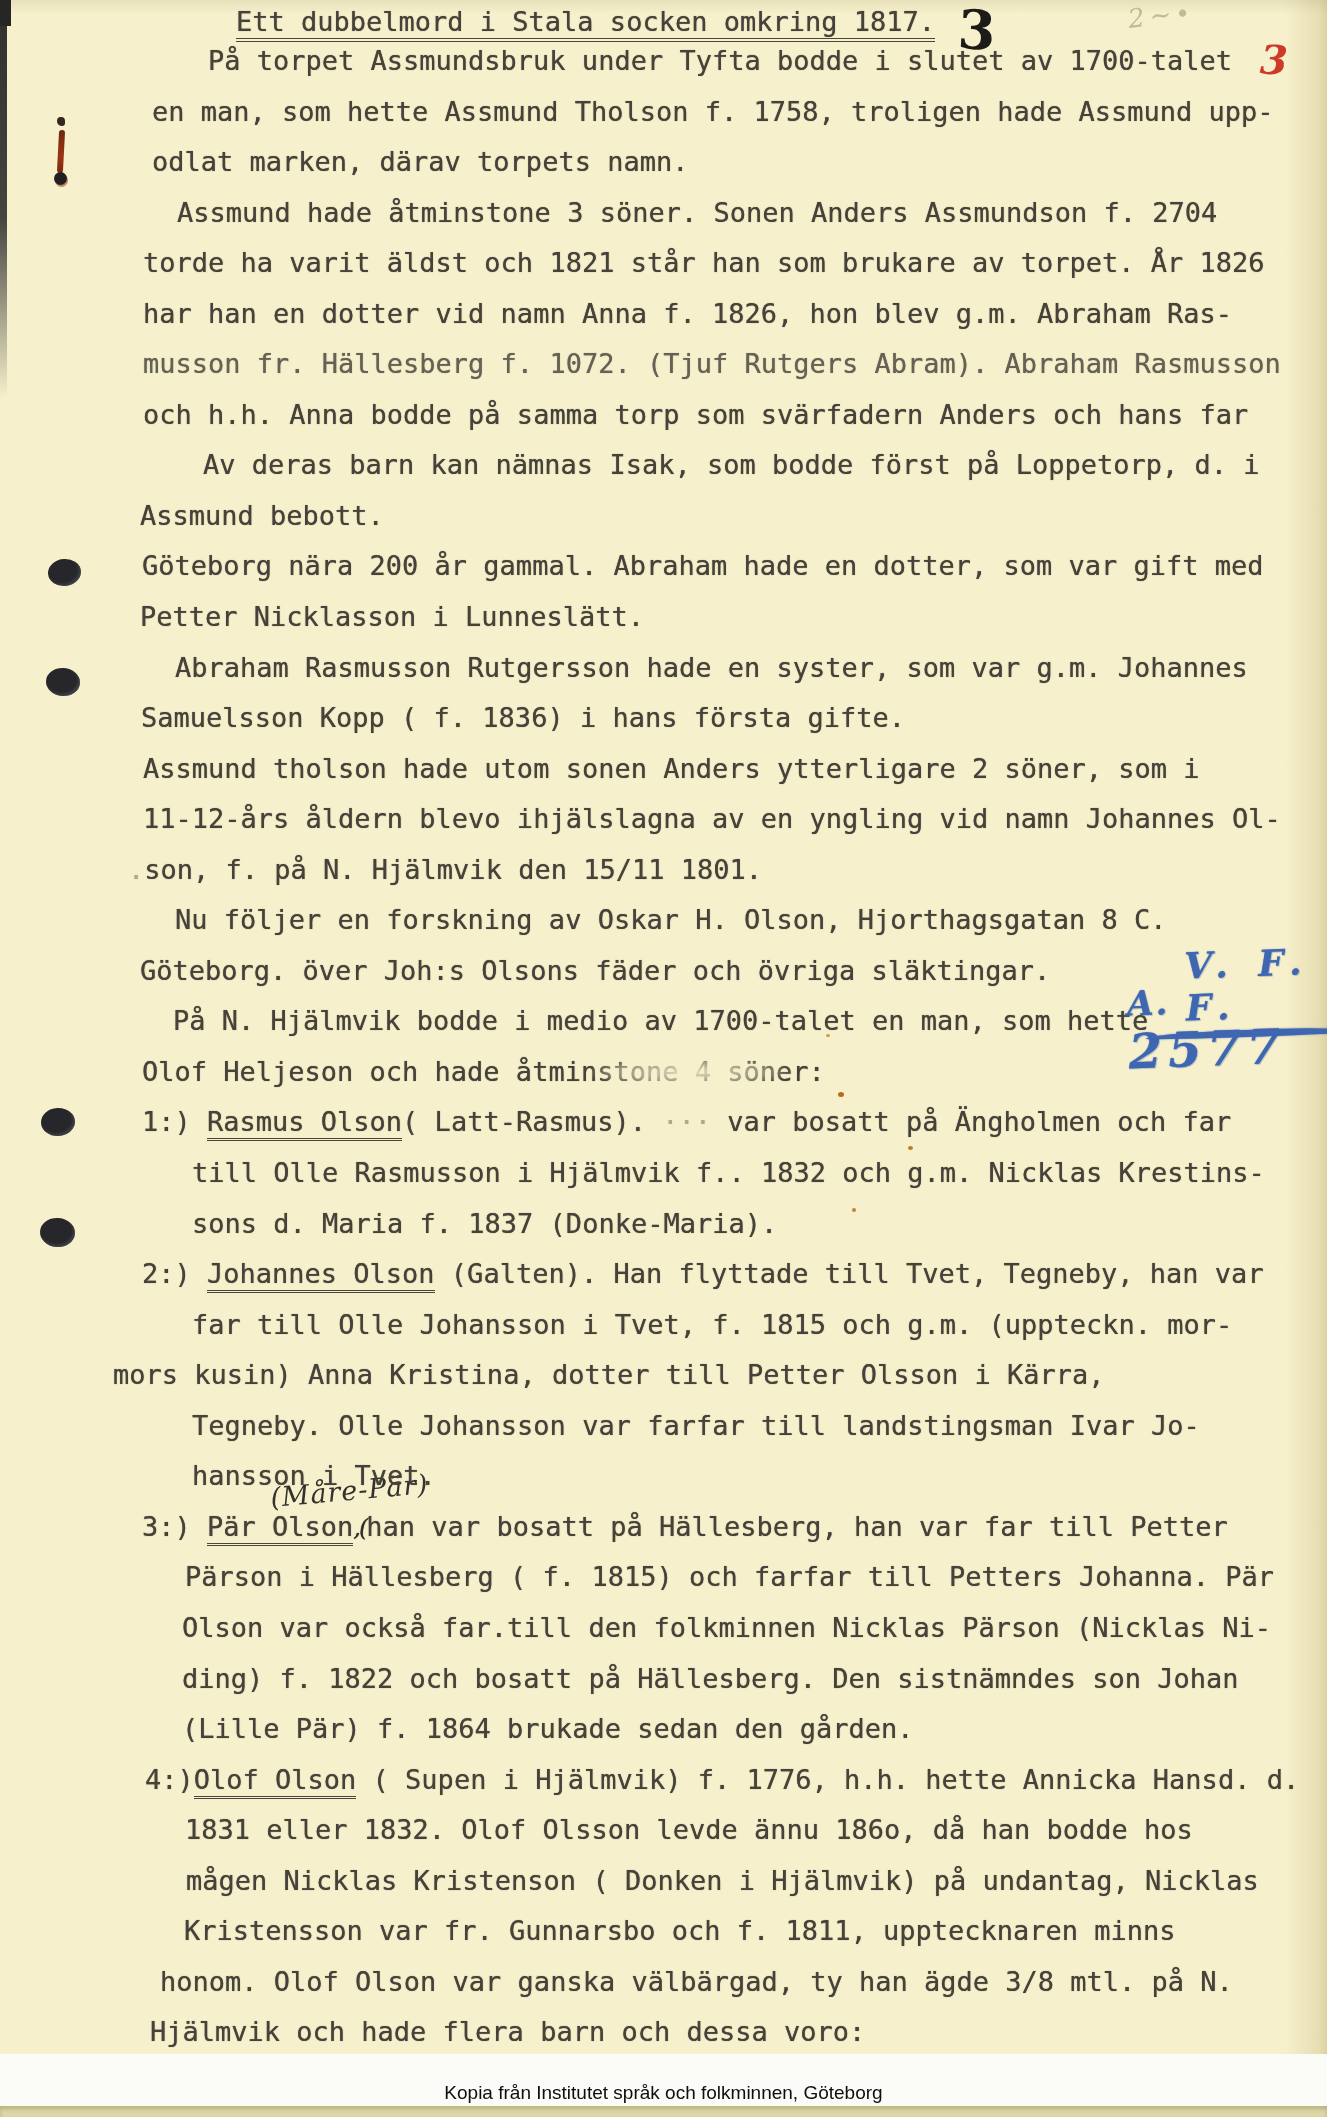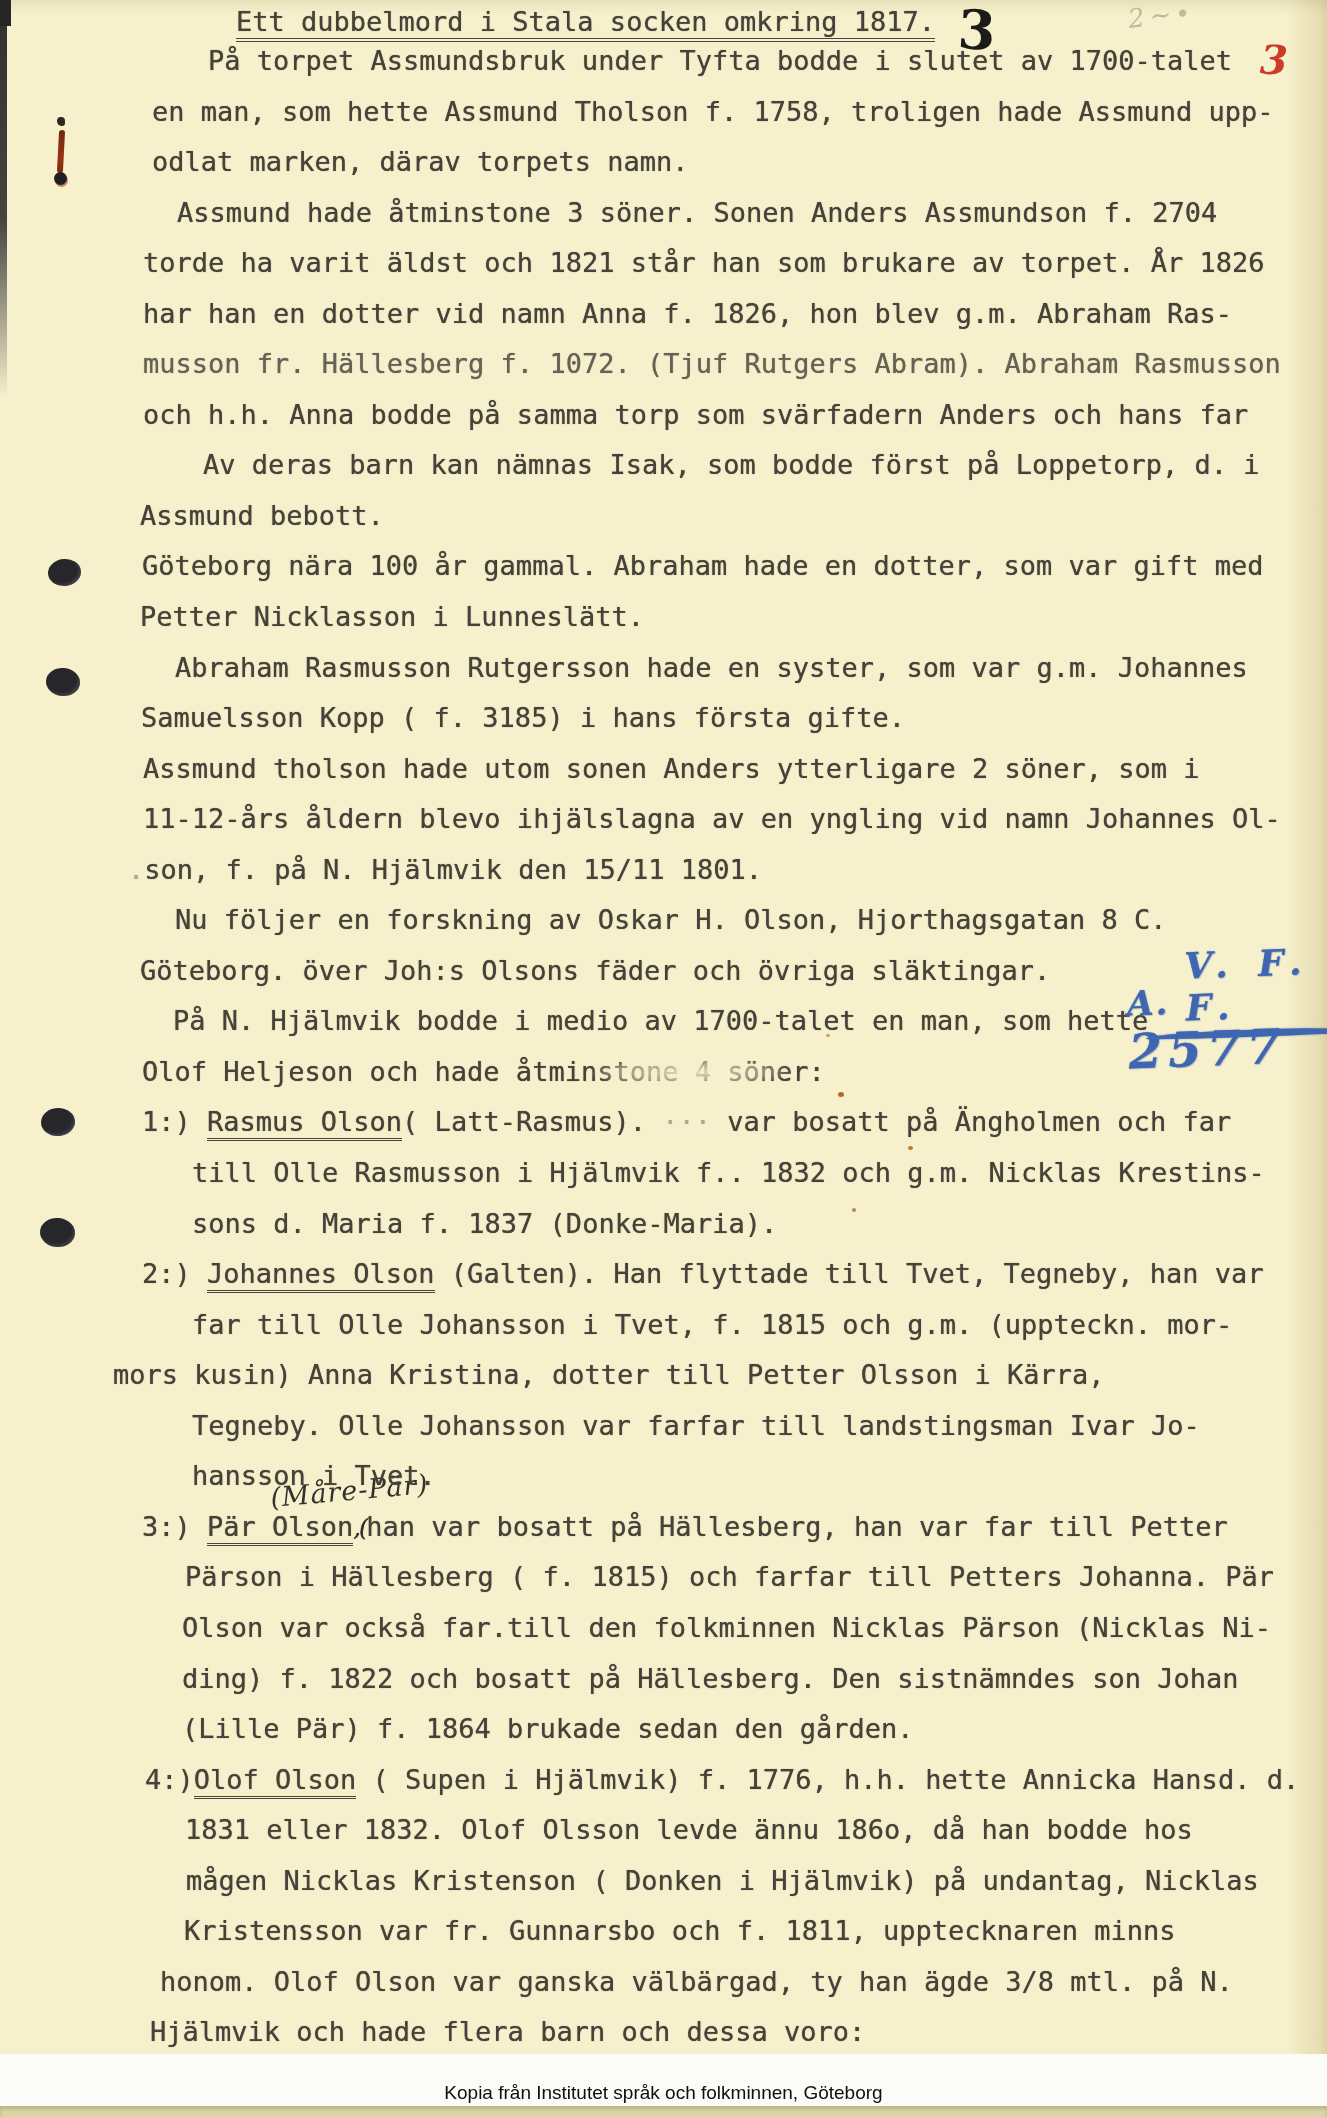--- a/index.html
+++ b/index.html
@@ -92,24 +92,24 @@
     <div class="tline" style="padding-left: 208px;"><span>På torpet Assmundsbruk under Tyfta bodde i slutet av 1700-talet</span></div>
     <div class="tline" style="padding-left: 152px;"><span>en man, som hette Assmund Tholson f. 1758, troligen hade Assmund upp-</span></div>
     <div class="tline" style="padding-left: 152px;"><span>odlat marken, därav torpets namn.</span></div>
     <div class="tline" style="padding-left: 177px;"><span>Assmund hade åtminstone 3 söner. Sonen Anders Assmundson f. 2704</span></div>
     <div class="tline" style="padding-left: 143px;"><span>torde ha varit äldst och 1821 står han som brukare av torpet. År 1826</span></div>
     <div class="tline" style="padding-left: 143px;"><span>har han en dotter vid namn Anna f. 1826, hon blev g.m. Abraham Ras-</span></div>
     <div class="tline fade" style="padding-left: 143px;"><span>musson fr. Hällesberg f. 1072. (Tjuf Rutgers Abram). Abraham Rasmusson</span></div>
     <div class="tline" style="padding-left: 143px;"><span>och h.h. Anna bodde på samma torp som svärfadern Anders och hans far</span></div>
     <div class="tline" style="padding-left: 203px;"><span>Av deras barn kan nämnas Isak, som bodde först på Loppetorp, d. i</span></div>
     <div class="tline" style="padding-left: 140px;"><span>Assmund bebott.</span></div>
-    <div class="tline" style="padding-left: 142px;"><span>Göteborg nära 100 år gammal. Abraham hade en dotter, som var gift med</span></div>
+    <div class="tline" style="padding-left: 142px;"><span>Göteborg nära 200 år gammal. Abraham hade en dotter, som var gift med</span></div>
     <div class="tline" style="padding-left: 140px;"><span>Petter Nicklasson i Lunneslätt.</span></div>
     <div class="tline" style="padding-left: 175px;"><span>Abraham Rasmusson Rutgersson hade en syster, som var g.m. Johannes</span></div>
-    <div class="tline" style="padding-left: 141px;"><span>Samuelsson Kopp ( f. 3185) i hans första gifte.</span></div>
+    <div class="tline" style="padding-left: 141px;"><span>Samuelsson Kopp ( f. 1836) i hans första gifte.</span></div>
     <div class="tline" style="padding-left: 143px;"><span>Assmund tholson hade utom sonen Anders ytterligare 2 söner, som i</span></div>
     <div class="tline" style="padding-left: 143px;"><span>11-12-års åldern blevo ihjälslagna av en yngling vid namn Johannes Ol-</span></div>
     <div class="tline" style="padding-left: 128px;"><span class="seg-lt">.</span><span>son, f. på N. Hjälmvik den 15/11 1801.</span></div>
     <div class="tline" style="padding-left: 175px;"><span>Nu följer en forskning av Oskar H. Olson, Hjorthagsgatan 8 C.</span></div>
     <div class="tline" style="padding-left: 140px;"><span>Göteborg. över Joh:s Olsons fäder och övriga släktingar.</span></div>
     <div class="tline" style="padding-left: 173px;"><span>På N. Hjälmvik bodde i medio av 1700-talet en man, som hette</span></div>
     <div class="tline" style="padding-left: 142px;"><span>Olof Heljeson och hade åtminstone 4 söner:</span></div>
     <div class="tline" style="padding-left: 142px;"><span>1:) </span><span class="seg-u">Rasmus Olson</span><span>( Latt-Rasmus). </span><span class="seg-lt">···</span><span> var bosatt på Ängholmen och far</span></div>
     <div class="tline" style="padding-left: 192px;"><span>till Olle Rasmusson i Hjälmvik f.. 1832 och g.m. Nicklas Krestins-</span></div>
     <div class="tline" style="padding-left: 192px;"><span>sons d. Maria f. 1837 (Donke-Maria).</span></div>

